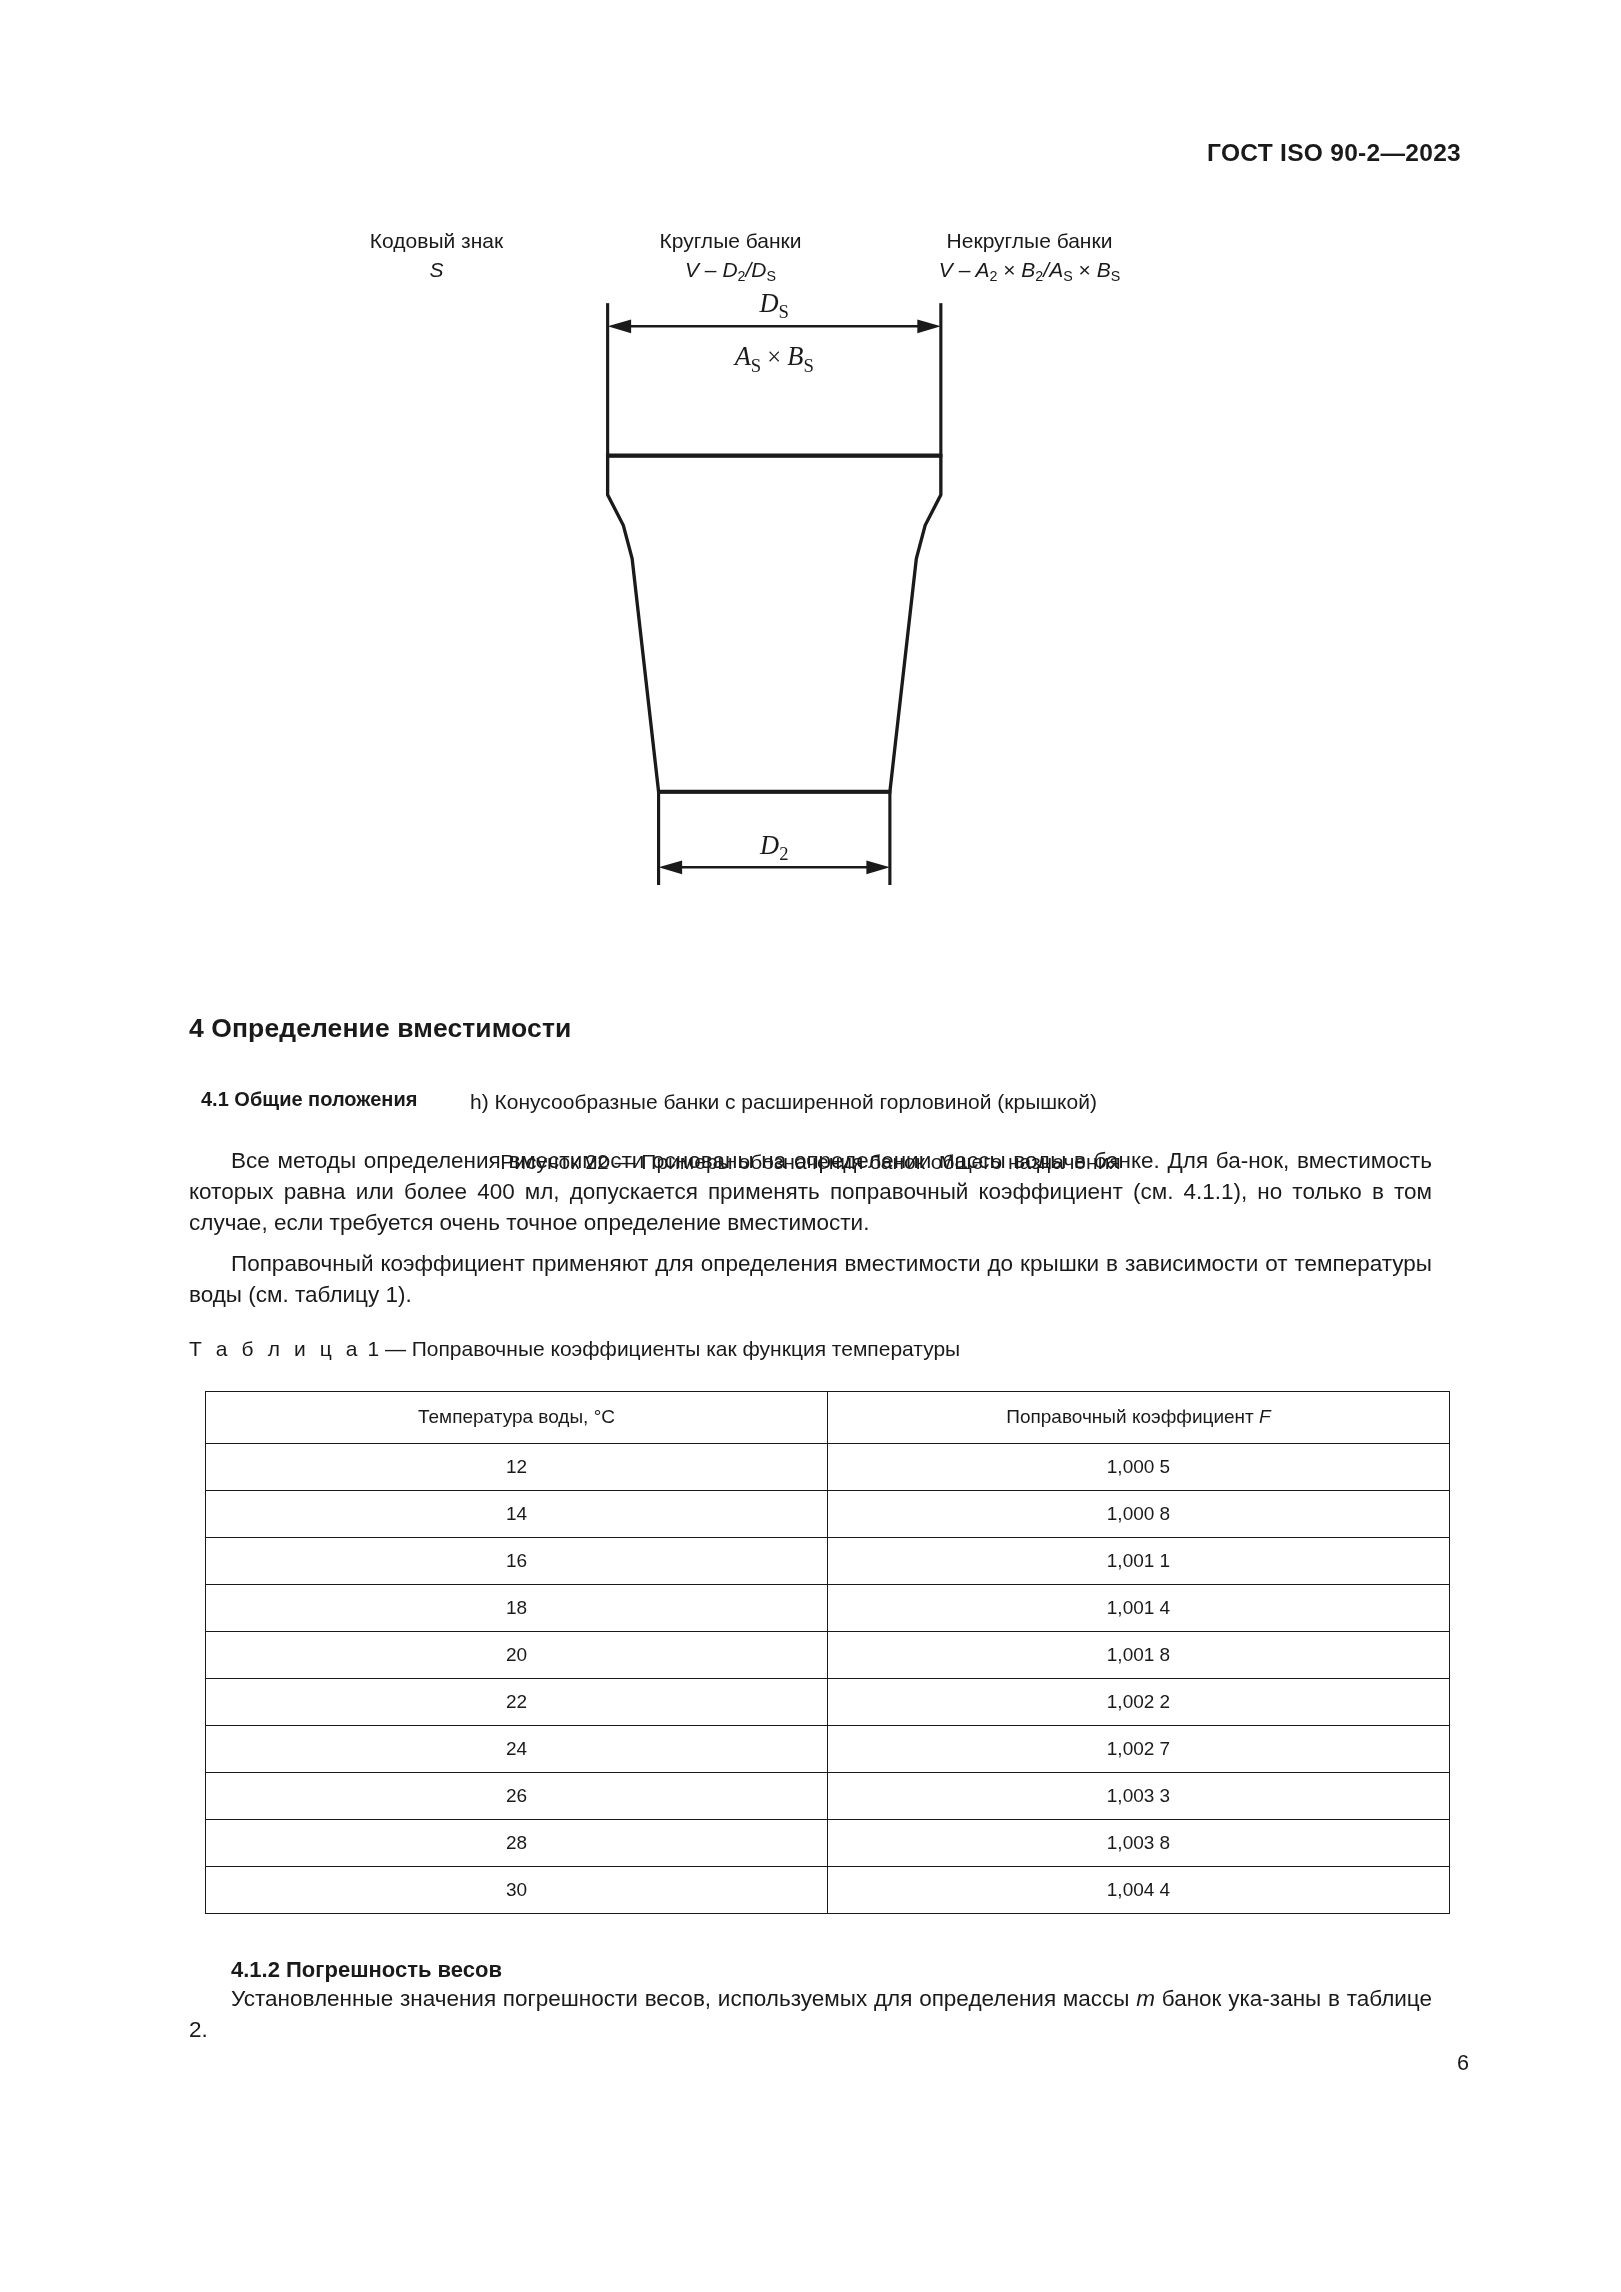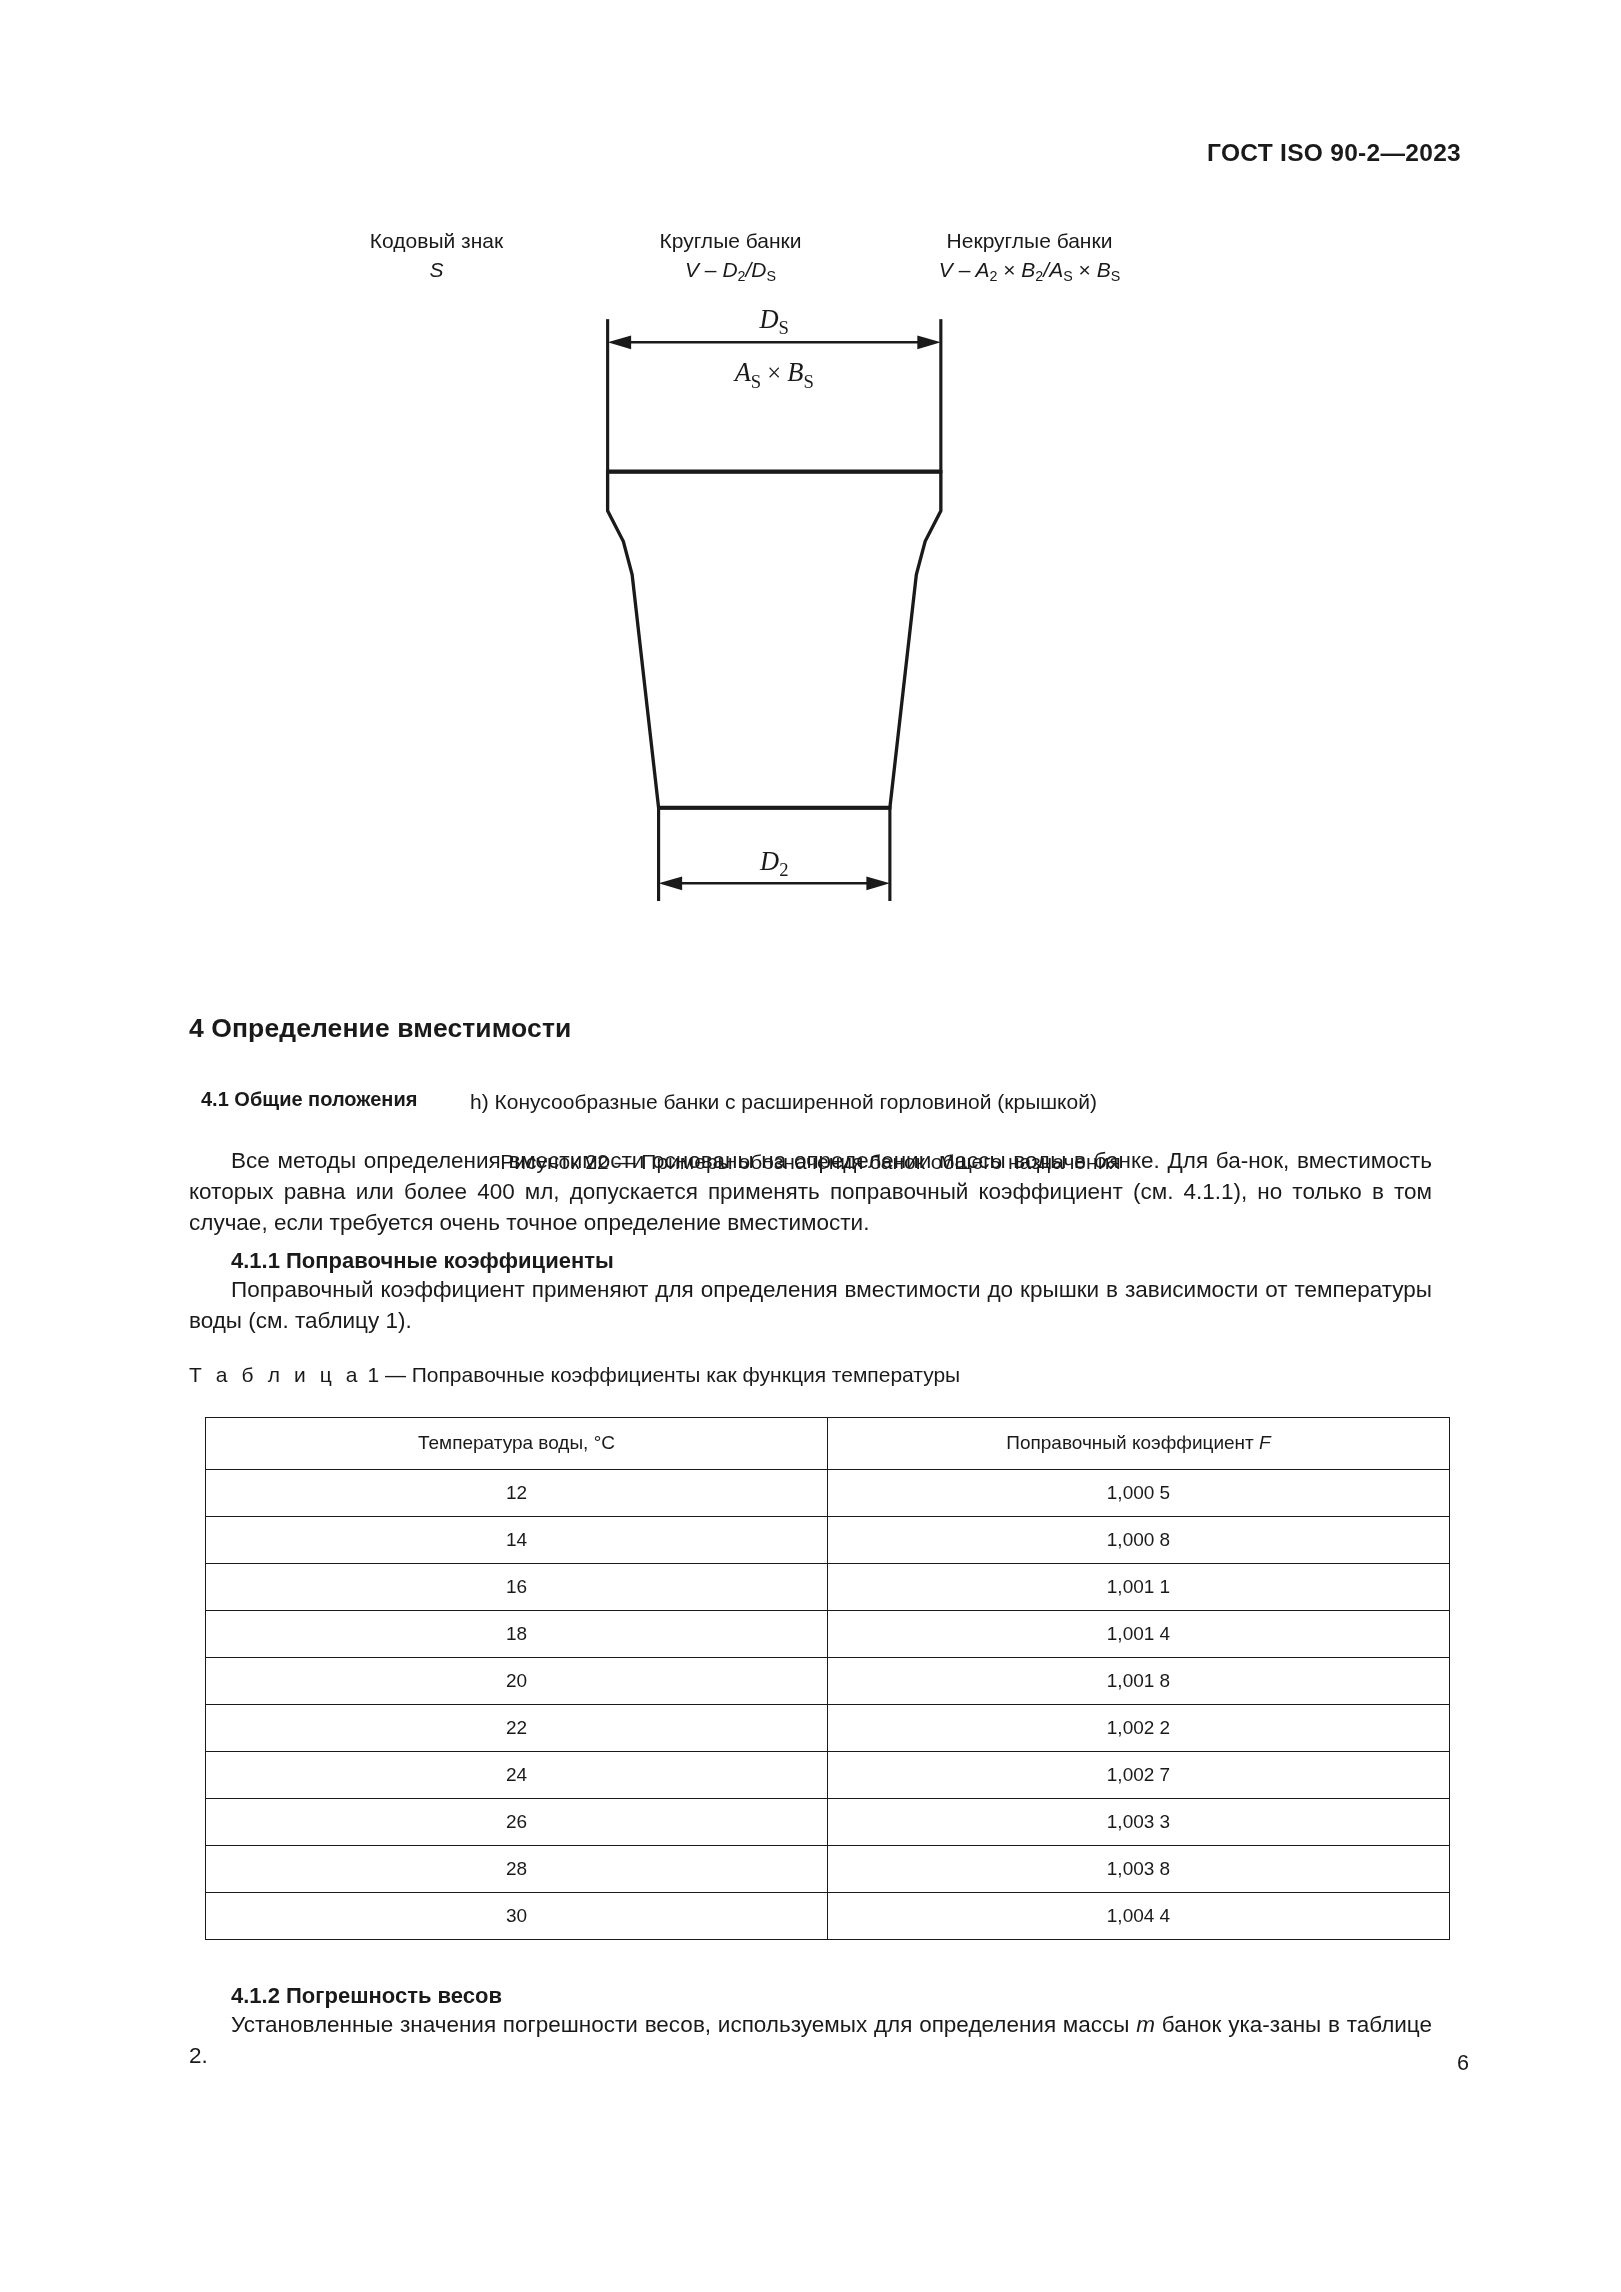--- a/index.html
+++ b/index.html
@@ -60,21 +60,21 @@
   #fig-col-code  { left: 314px; width: 245px; }
   #fig-col-round { left: 608px; width: 245px; }
   #fig-col-nonround { left: 853px; width: 353px; }
 
   sub { font-size: 0.68em; vertical-align: -0.28em; font-style: normal; }
 
   
   .drawing {
     position: absolute;
     left: 0;
-    top: 76px;
+    top: 60px;
     width: 1507px;
     height: 598px;
   }
   .drawing svg { display: block; }
 
   
   .fig-sub-caption {
     position: absolute;
     top: 863px;
     left: 0;
@@ -268,21 +268,20 @@
     <div class="sp-1"></div>
 
     <h3 class="subsec">4.1 Общие положения</h3>
 
     <div class="sp-2"></div>
 
     <p class="body">Все методы определения вместимости основаны на определении массы воды в банке. Для ба-нок, вместимость которых равна или более 400 мл, допускается применять поправочный коэффициент (см. 4.1.1), но только в том случае, если требуется очень точное определение вместимости.</p>
 
     <div class="sp-3"></div>
 
-    <h4 class="subsubsec">4.1.1 Поправочные коэффициенты</h4>
 
     <p class="body">Поправочный коэффициент применяют для определения вместимости до крышки в зависимости от температуры воды (см. таблицу 1).</p>
 
     <div class="sp-4"></div>
 
     <p class="table-caption"><span class="tword">Т а б л и ц а</span><span>  1 — Поправочные коэффициенты как функция температуры</span></p>
 
     <div style="height:13.7px"></div>
 
     <table class="data">

